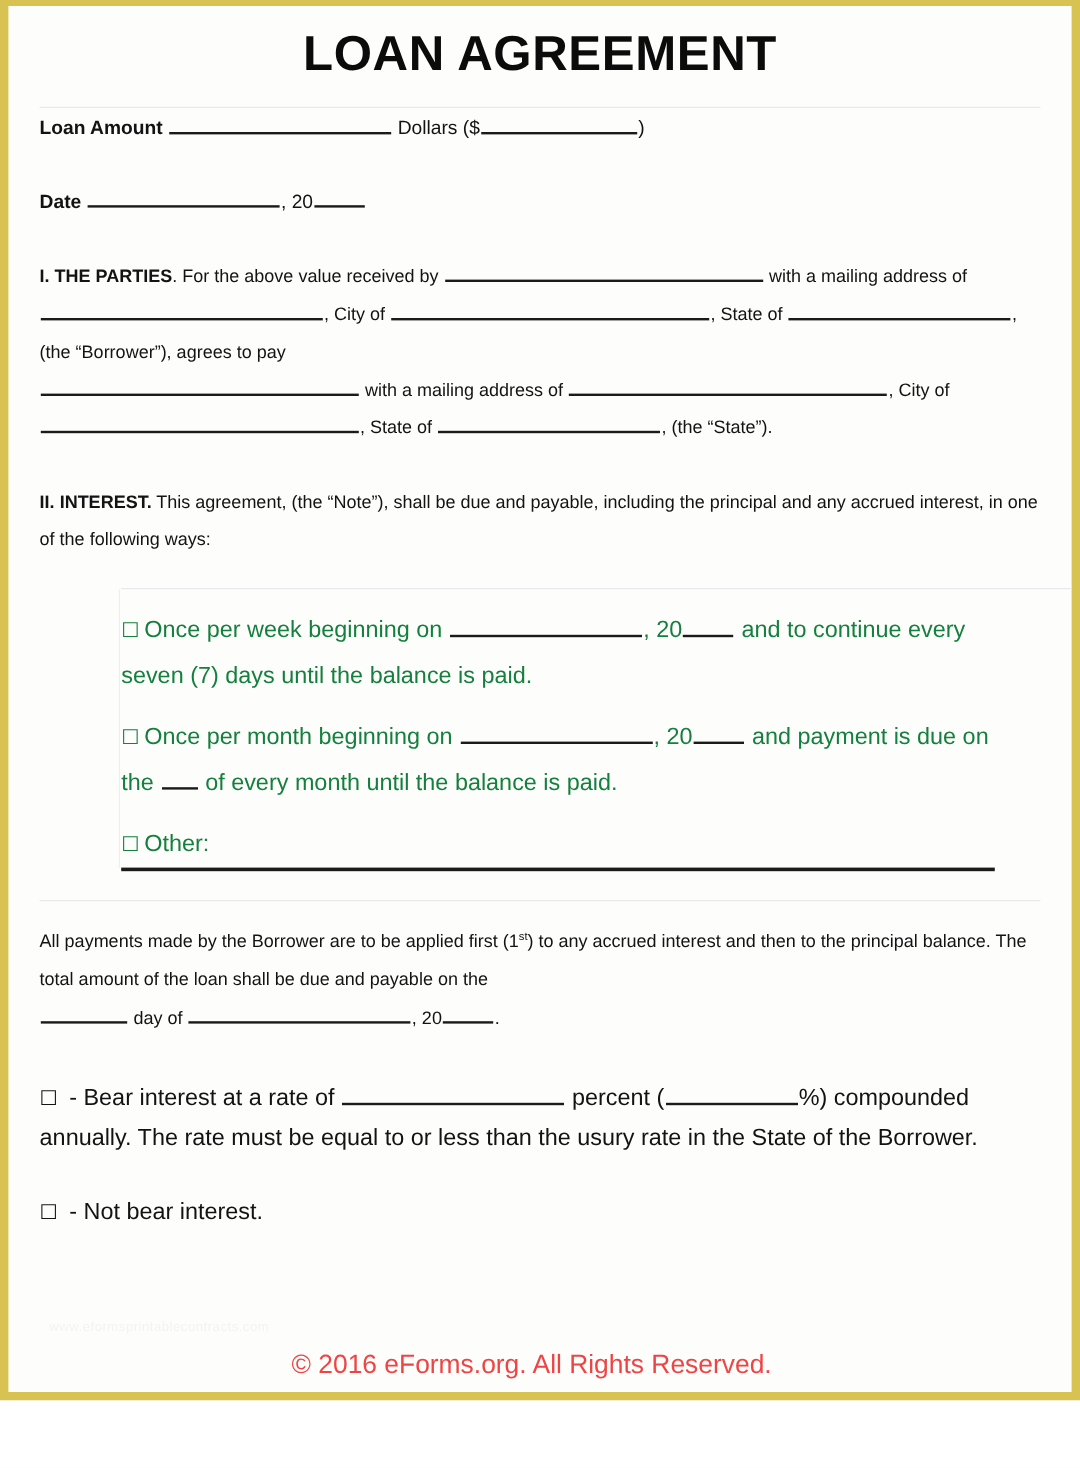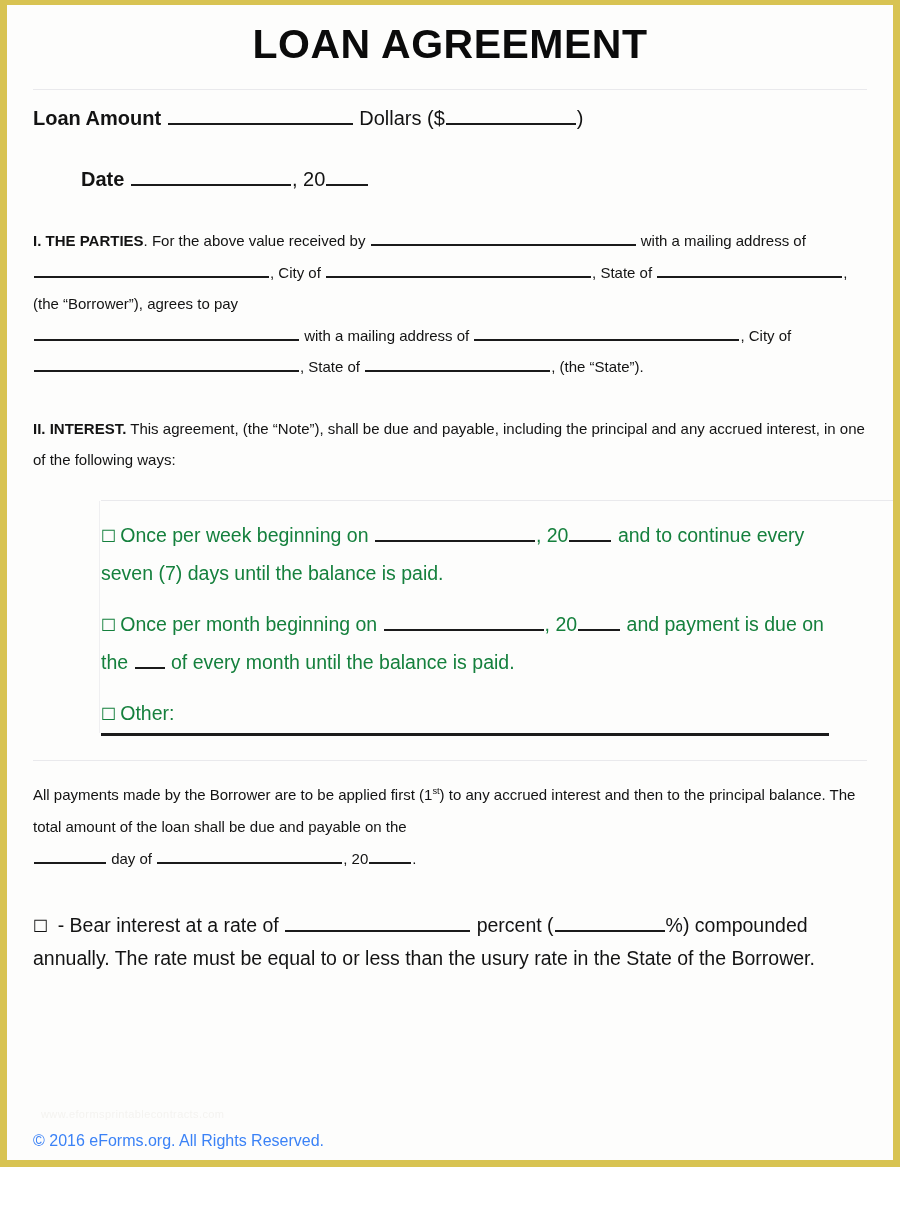--- a/index.html
+++ b/index.html
@@ -63,22 +63,22 @@
   
   .body-text {
     font-size: 15px;
     line-height: 31.5px;
     margin: 0;
     color: #131313;
   }
   .b { font-weight: bold; }
   sup { font-size: 0.62em; vertical-align: super; line-height: 0; }
 
-  .row-loan { margin-top: 13px; font-size: 20px; line-height: 30px; }
-  .row-date { margin-top: 31px; font-size: 20px; line-height: 30px; margin-left: 48px; }
+  .row-loan { margin-top: 3px; font-size: 16px; line-height: 30px; }
+  .row-date { margin-top: 31px; font-size: 16px; line-height: 30px; }
 
   .sec-parties { margin-top: 31px; }
   .sec-payment { margin-top: 30px; }
 
   .blank {
     display: inline-block;
     border-bottom: 2px solid #1b1b1b;
     height: 0.95em;
     vertical-align: baseline;
     margin: 0 1px;
@@ -142,23 +142,24 @@
     width: 820px;
   }
   .watermark {
     font-size: 11px;
     color: #f4f3f0;
     letter-spacing: 0.4px;
     margin: 0 0 12px 8px;
     user-select: none;
   }
   .copyright {
-    font-size: 16px;
-    color: #3b82f6;
-    margin: 0;
+    font-size: 22px;
+    color: #ef4444;
+    margin: 0;
+    text-align: center;
   }
 </style>
 </head>
 <body>
 
 <div class="page">
   <div class="inner">
 
     <h1 class="doc-title">LOAN AGREEMENT</h1>
 
@@ -241,20 +242,24 @@
     </p>
 
 
     <p class="interest-item first">
       <span class="cb">☐</span>
       <span>- Bear interest at a rate of</span>
       <span class="blank w-xl"></span>
       <span>percent (</span><span class="blank w-m"></span><span>%) compounded annually. The rate must be equal to or less than the usury rate in the State of the Borrower.</span>
     </p>
 
+    <p class="interest-item second">
+      <span class="cb">☐</span>
+      <span>- Not bear interest.</span>
+    </p>
 
     <div class="footer">
       <p class="watermark">www.eformsprintablecontracts.com</p>
       <p class="copyright">© 2016 eForms.org. All Rights Reserved.</p>
     </div>
 
   </div>
 </div>
 
 </body></html>

